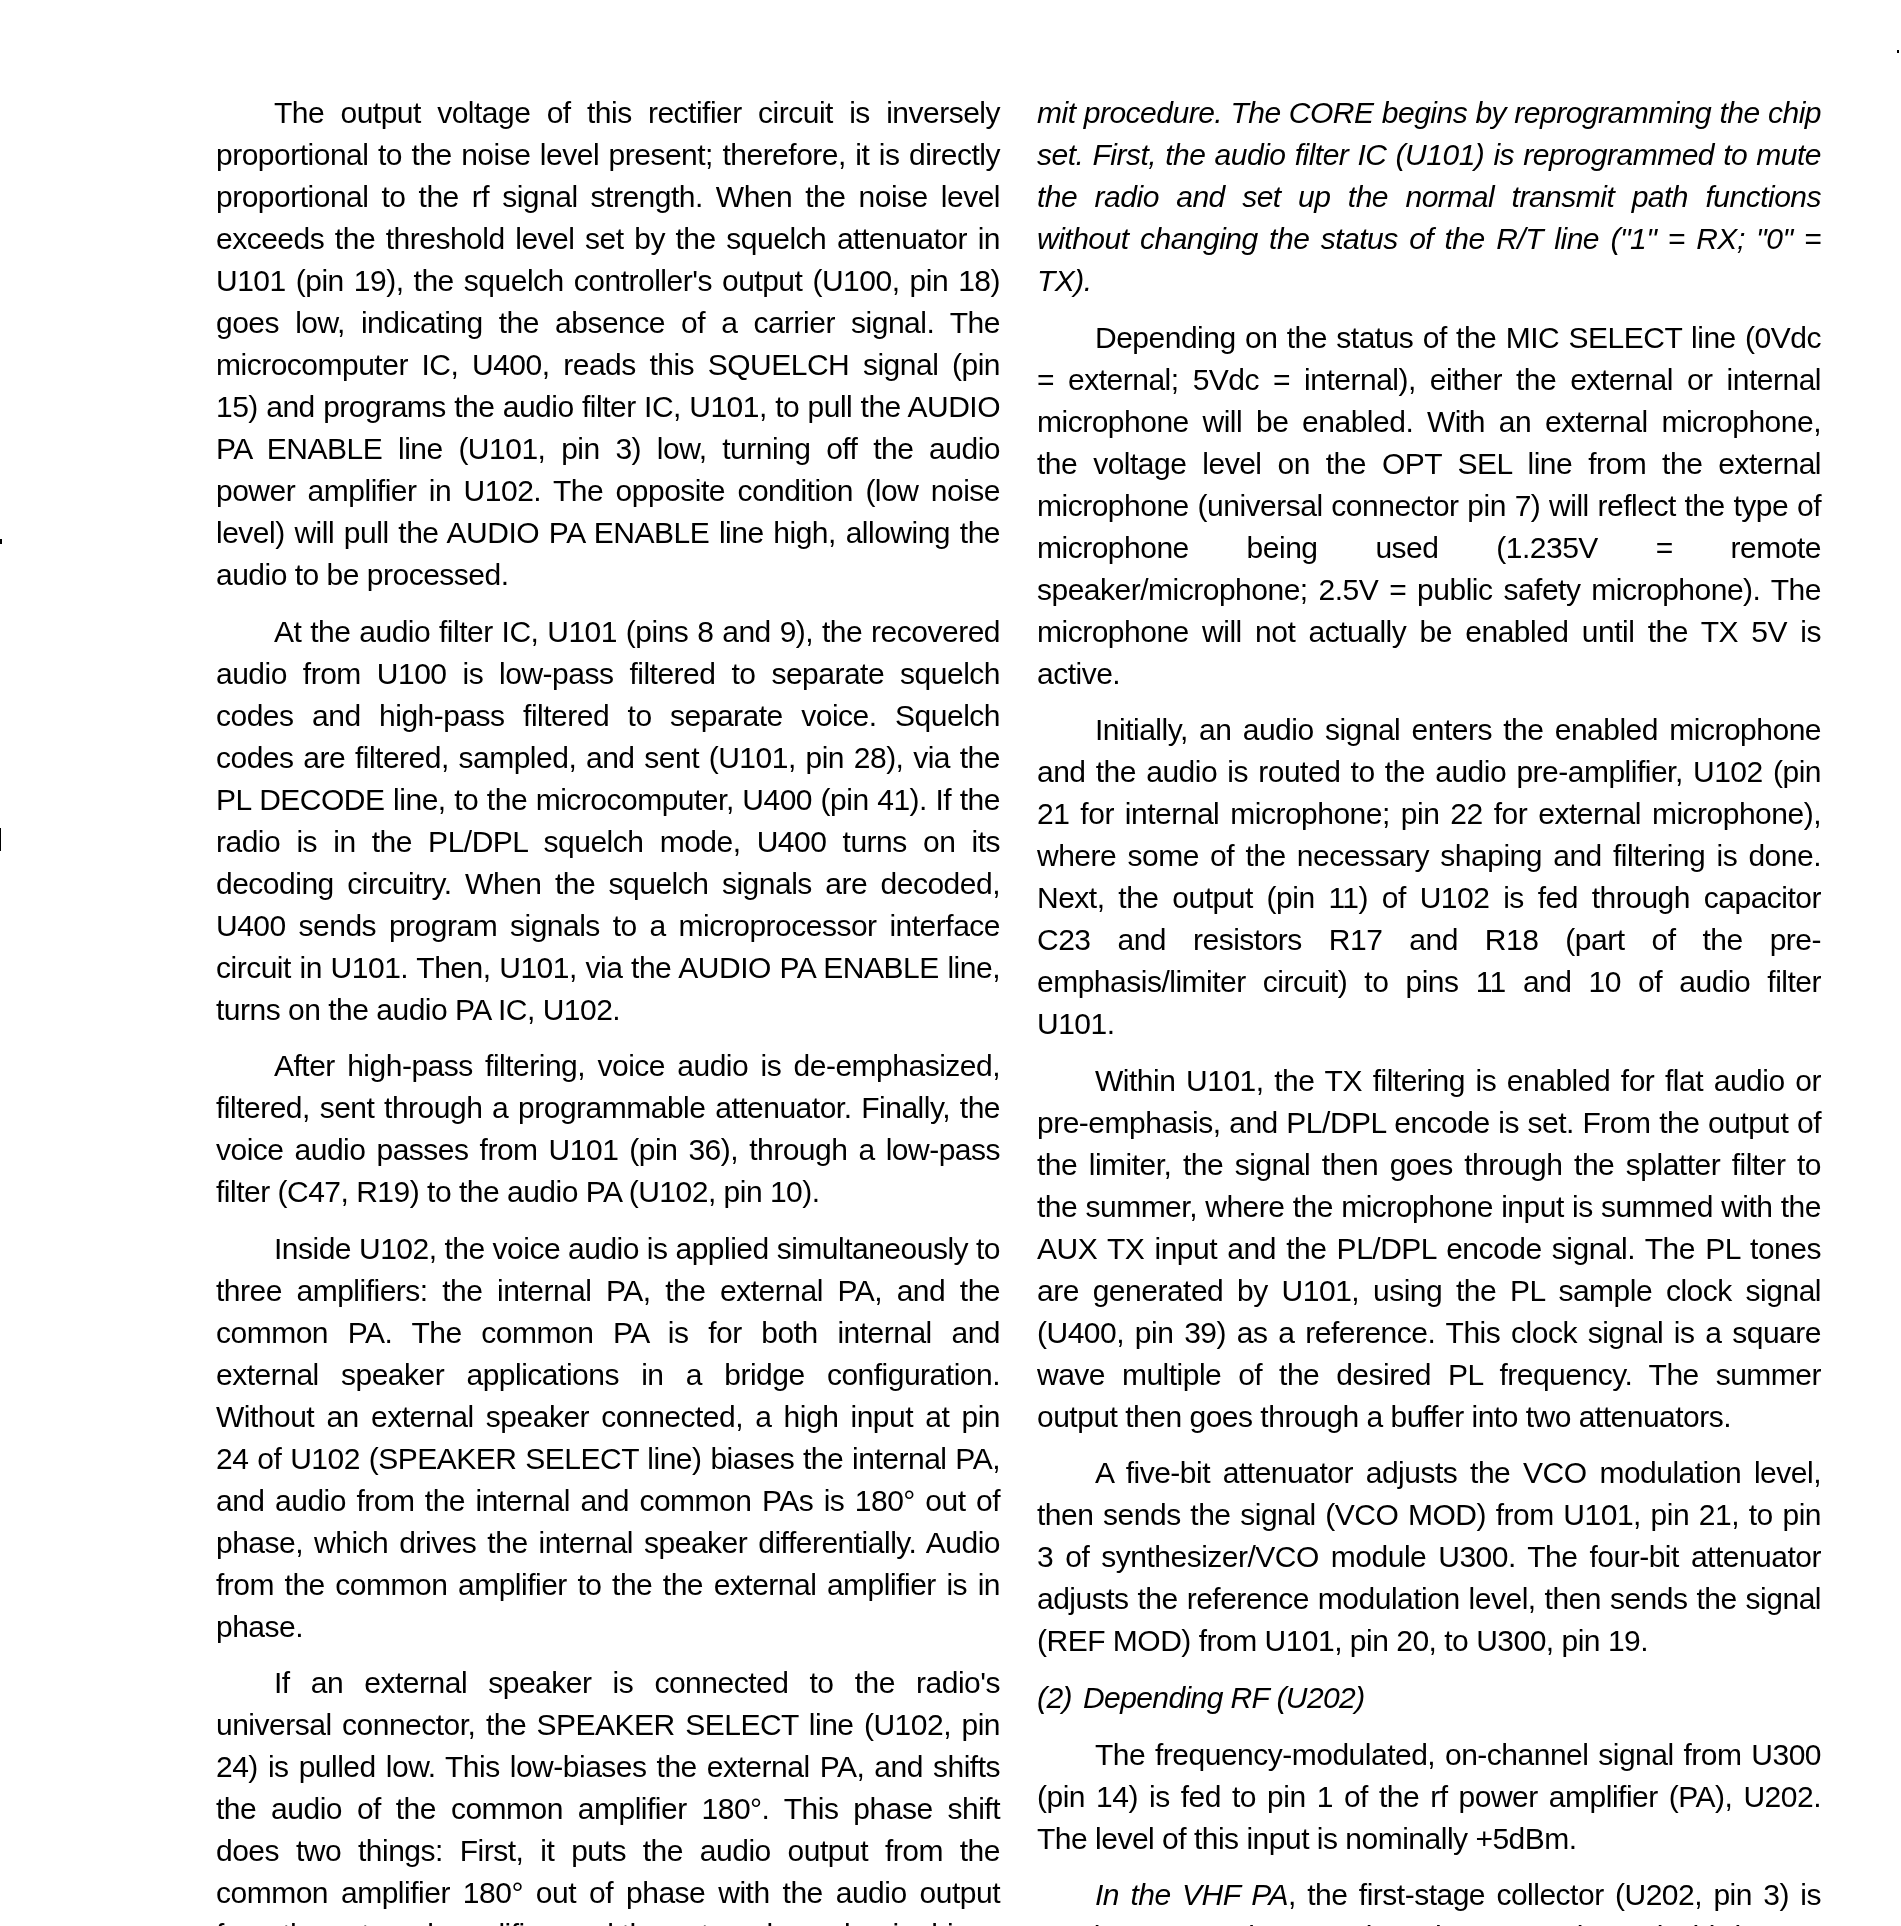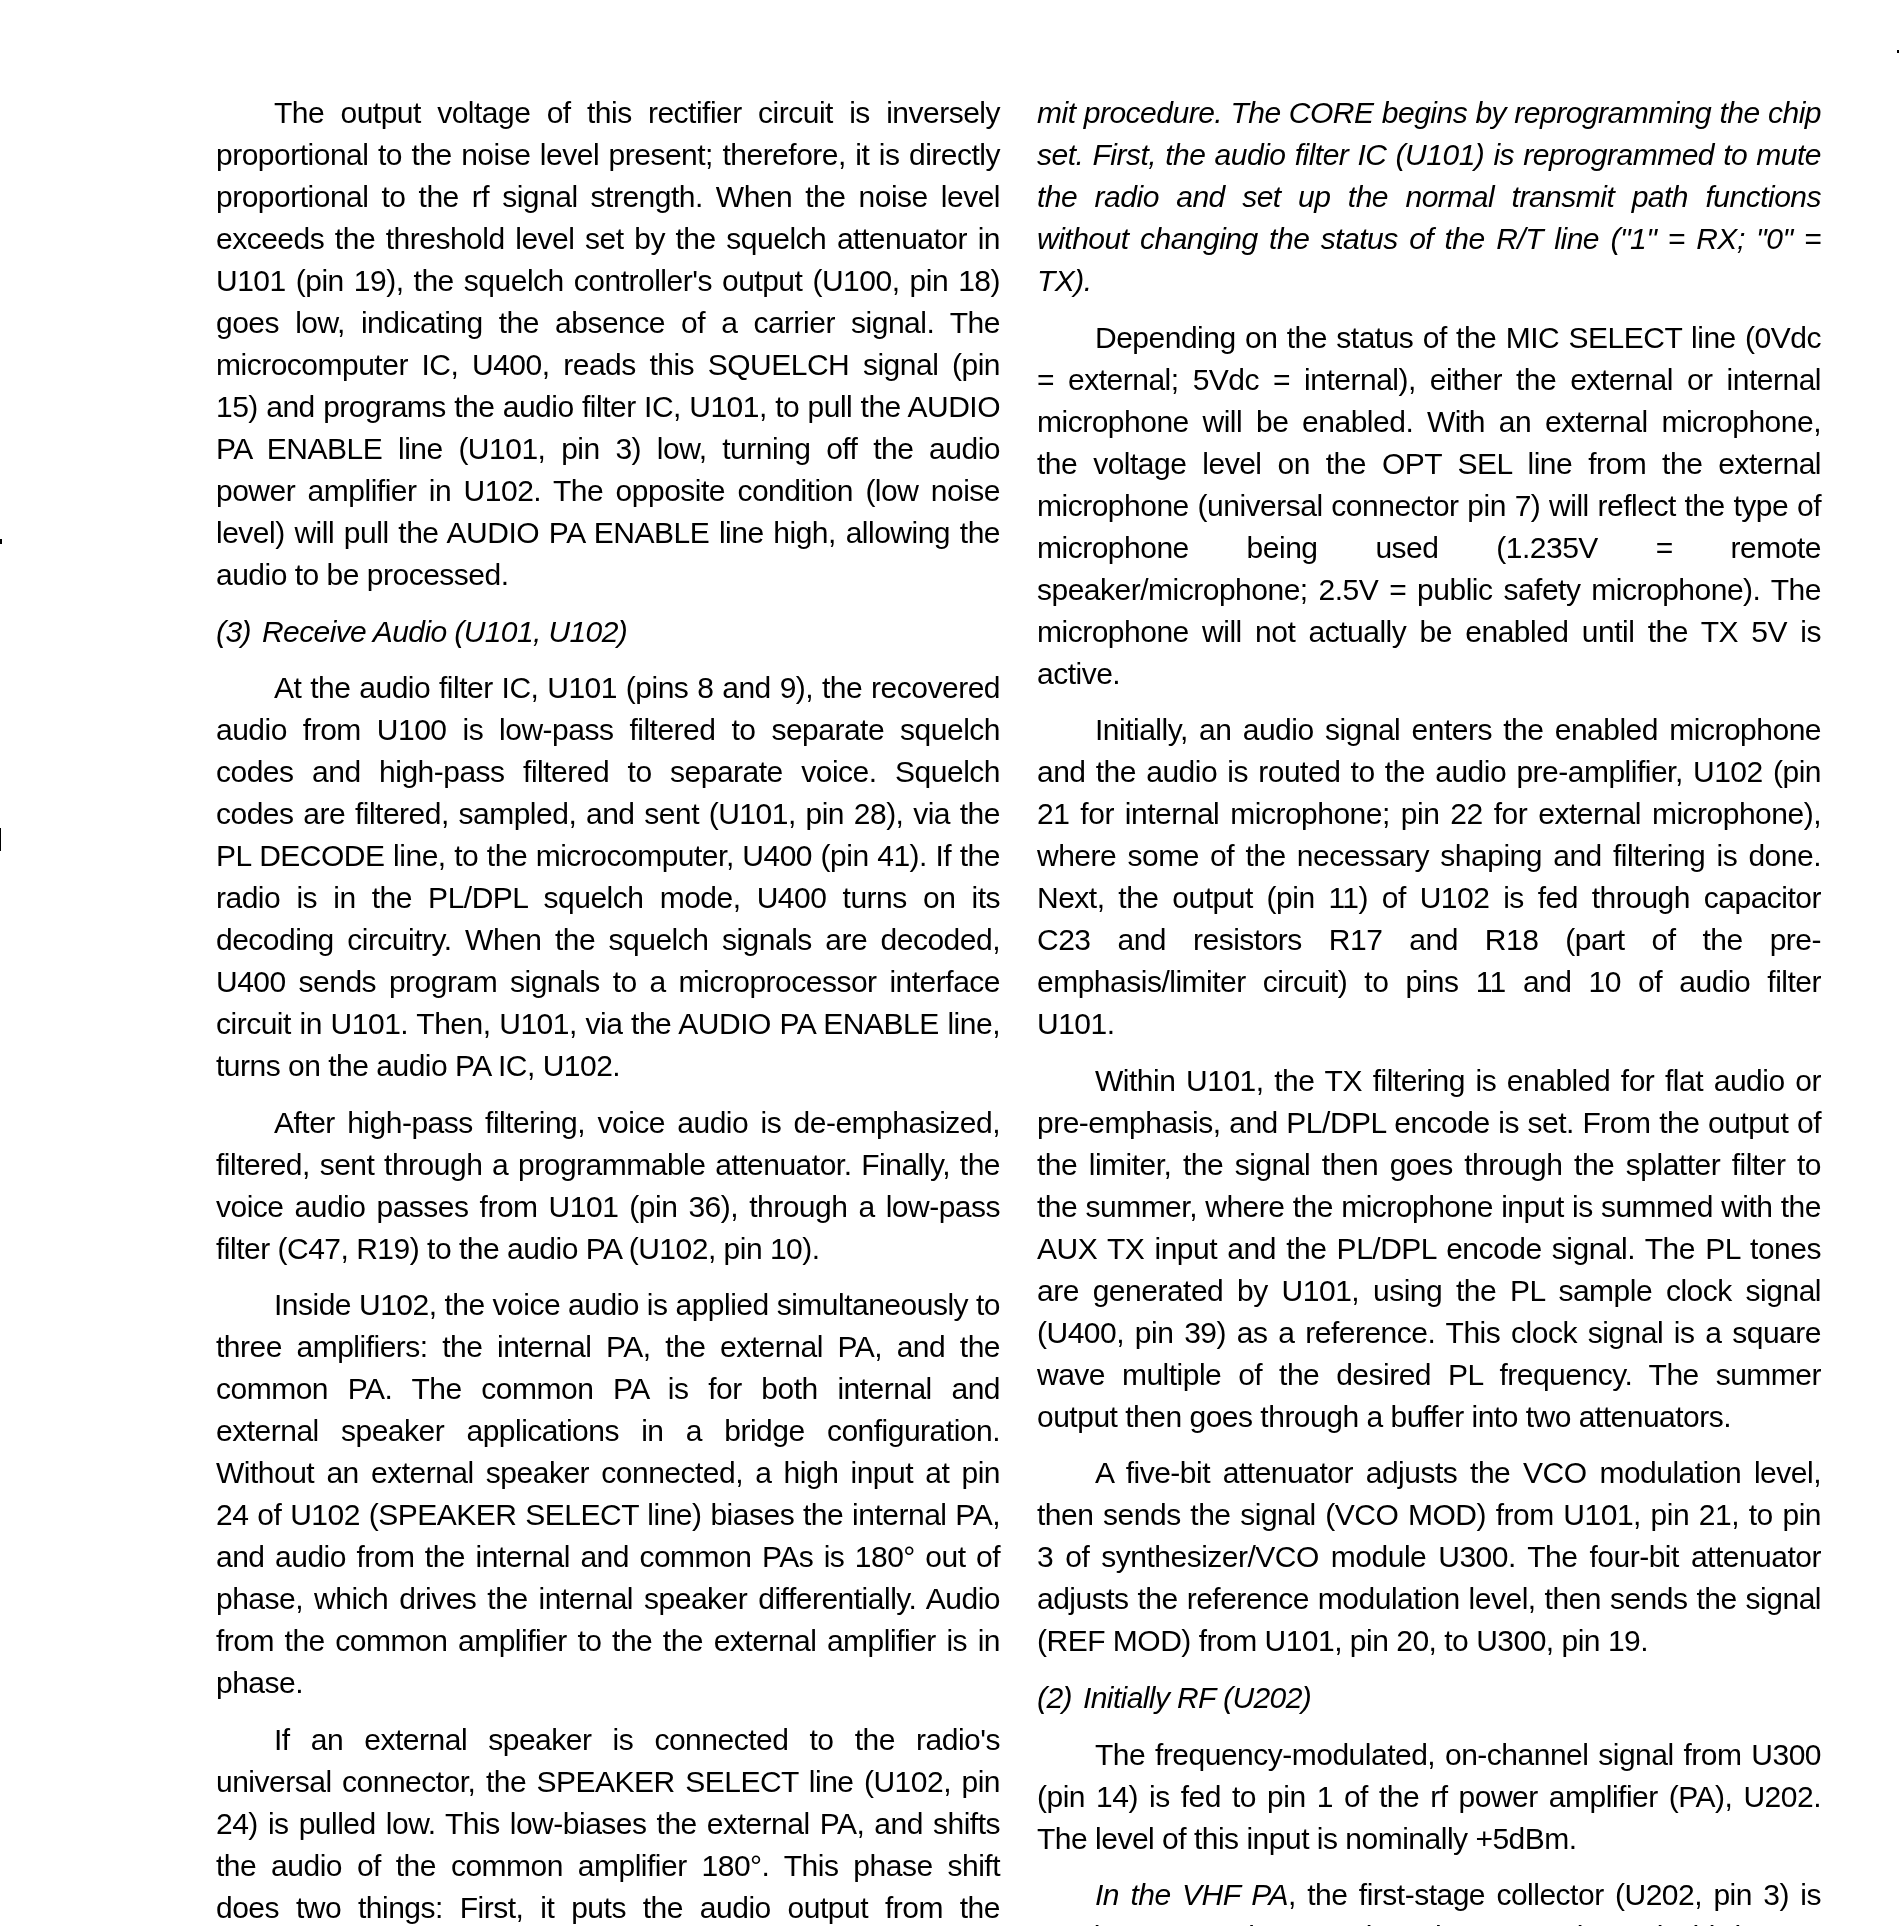--- a/index.html
+++ b/index.html
@@ -56,39 +56,36 @@
 <div class="page">
 
   <div class="scan-mark" style="left:0;top:539px;width:1.5px;height:4.6px;"></div>
   <div class="scan-mark" style="left:0;top:828px;width:1.2px;height:23px;"></div>
 
   <div class="scan-mark" style="left:1897px;top:50px;width:1.5px;height:3.1px;"></div>
 
   <div class="column col-left">
     <p class="para">The output voltage of this rectifier circuit is inversely proportional to the noise level present; there­fore, it is directly proportional to the rf signal strength. When the noise level exceeds the threshold level set by the squelch attenuator in U101 (pin 19), the squelch controller's output (U100, pin 18) goes low, indicating the absence of a carrier signal. The micro­computer IC, U400, reads this SQUELCH signal (pin 15) and programs the audio filter IC, U101, to pull the AUDIO PA ENABLE line (U101, pin 3) low, turning off the audio power amplifier in U102. The opposite con­dition (low noise level) will pull the AUDIO PA ENABLE line high, allowing the audio to be processed.</p>
 
-    <p class="subhead">
-      <span class="num">(3)</span><span>Receive Audio (U101, U102)</span>
-    </p>
     <p class="para">At the audio filter IC, U101 (pins 8 and 9), the recovered audio from U100 is low-pass filtered to sep­arate squelch codes and high-pass filtered to separate voice. Squelch codes are filtered, sampled, and sent (U101, pin 28), via the PL DECODE line, to the micro­computer, U400 (pin 41). If the radio is in the PL/DPL squelch mode, U400 turns on its decoding circuitry. When the squelch signals are decoded, U400 sends program signals to a microprocessor interface circuit in U101. Then, U101, via the AUDIO PA ENABLE line, turns on the audio PA IC, U102.</p>
     <p class="para">After high-pass filtering, voice audio is de-empha­sized, filtered, sent through a programmable attenua­tor. Finally, the voice audio passes from U101 (pin 36), through a low-pass filter (C47, R19) to the audio PA (U102, pin 10).</p>
     <p class="para">Inside U102, the voice audio is applied simultane­ously to three amplifiers: the internal PA, the external PA, and the common PA. The common PA is for both internal and external speaker applications in a bridge configuration. Without an external speaker connected, a high input at pin 24 of U102 (SPEAKER SELECT line) biases the internal PA, and audio from the internal and common PAs is 180° out of phase, which drives the internal speaker differentially. Audio from the com­mon amplifier to the the external amplifier is in phase.</p>
     <p class="para">If an external speaker is connected to the radio's universal connector, the SPEAKER SELECT line (U102, pin 24) is pulled low. This low-biases the exter­nal PA, and shifts the audio of the common amplifier 180°. This phase shift does two things: First, it puts the audio output from the common amplifier 180° out of phase with the audio output from the external ampli­fier, and the external speaker is driven differentially. Second, audio from the common amplifier and the internal amplifier is in phase, resulting in no audio drive for the internal speaker.</p>
 
   </div>
 
   <div class="column col-right">
     <p class="para cont">mit procedure. The CORE begins by reprogramming the chip set. First, the audio filter IC (U101) is repro­grammed to mute the radio and set up the normal transmit path functions without changing the status of the R/T line ("1" = RX; "0" = TX).</p>
     <p class="para">Depending on the status of the MIC SELECT line (0Vdc = external; 5Vdc = internal), either the external or internal microphone will be enabled. With an exter­nal microphone, the voltage level on the OPT SEL line from the external microphone (universal connector pin 7) will reflect the type of microphone being used (1.235V = remote speaker/microphone; 2.5V = public safety microphone). The microphone will not actually be enabled until the TX 5V is active.</p>
     <p class="para">Initially, an audio signal enters the enabled micro­phone and the audio is routed to the audio pre-amplifi­er, U102 (pin 21 for internal microphone; pin 22 for external microphone), where some of the necessary shaping and filtering is done. Next, the output (pin 11) of U102 is fed through capacitor C23 and resistors R17 and R18 (part of the pre-emphasis/limiter circuit) to pins 11 and 10 of audio filter U101.</p>
     <p class="para">Within U101, the TX filtering is enabled for flat audio or pre-emphasis, and PL/DPL encode is set. From the output of the limiter, the signal then goes through the splatter filter to the summer, where the microphone input is summed with the AUX TX input and the PL/DPL encode signal. The PL tones are gen­erated by U101, using the PL sample clock signal (U400, pin 39) as a reference. This clock signal is a square wave multiple of the desired PL frequency. The summer output then goes through a buffer into two attenuators.</p>
     <p class="para">A five-bit attenuator adjusts the VCO modulation level, then sends the signal (VCO MOD) from U101, pin 21, to pin 3 of synthesizer/VCO module U300. The four-bit attenuator adjusts the reference modulation level, then sends the signal (REF MOD) from U101, pin 20, to U300, pin 19.</p>
 
     <p class="subhead">
-      <span class="num">(2)</span><span>Initially RF (U202)</span>
+      <span class="num">(2)</span><span>Depending RF (U202)</span>
     </p>
     <p class="para">The frequency-modulated, on-channel signal from U300 (pin 14) is fed to pin 1 of the rf power amplifier (PA), U202. The level of this input is nominally +5dBm.</p>
     <p class="para"><em>In the VHF PA</em><span>, the first-stage collector (U202, pin 3) is used to control PA gain. The second- and third-stage collectors are tied directly to battery (unswitched) B+ (pins 6 and 12). A switching transis­tor, Q204, supplies base bias to pin 7. When the TX 5V regulator in transmit automatic level control IC, U201, turns on, +5V is supplied to U201, pin 16. A switch within U201 causes U201, pin 17, to go low (0V), saturating Q204; R209 is a current limiting resis­tor. When the TX 5V regulator is low (0V), U201, pin 17, pulls up to approximately +7.5V and Q204 is turned off.</span></p>
 
   </div>
 
 </div>
 
 
 </body></html>

